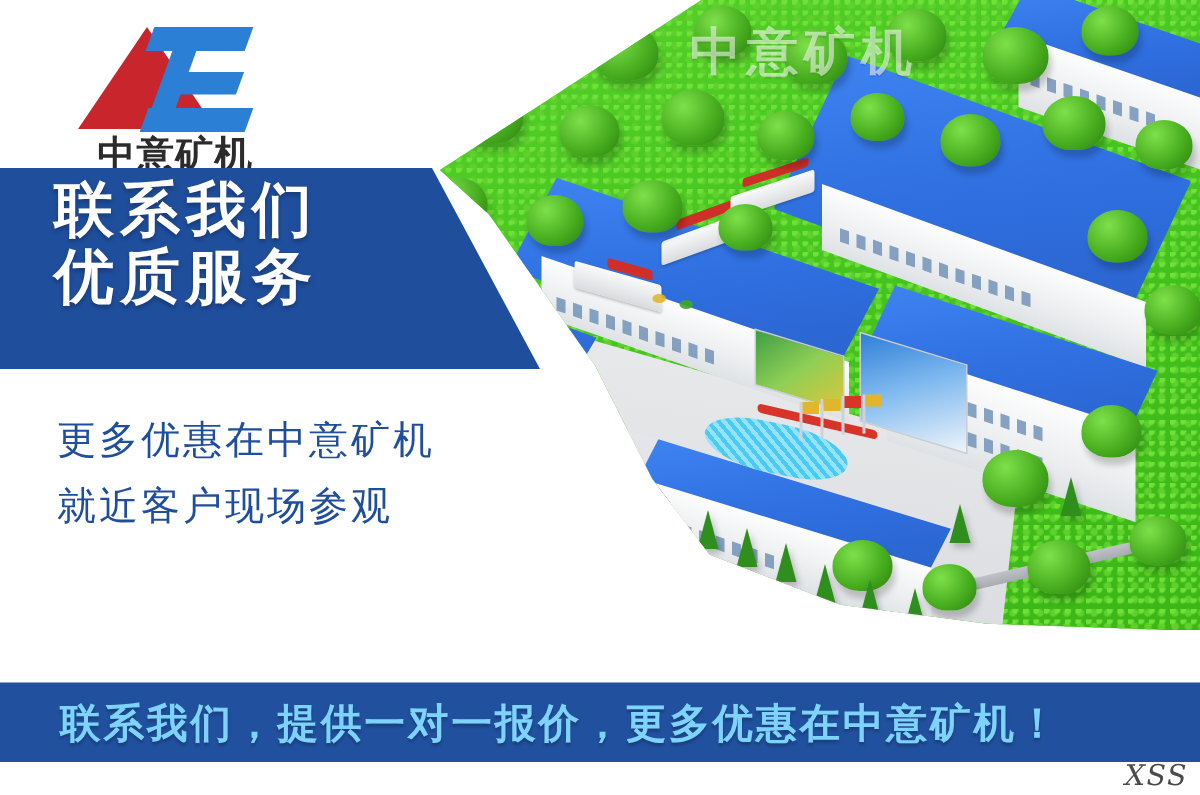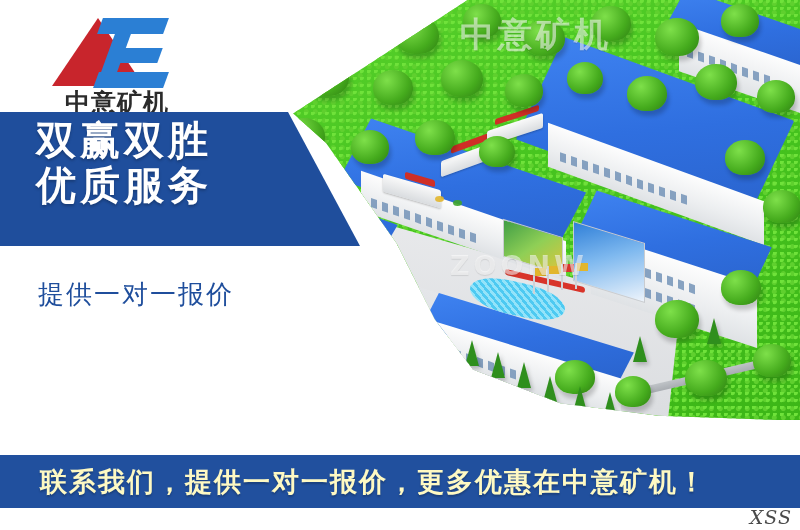--- a/index.html
+++ b/index.html
@@ -135,21 +135,21 @@
     color:#ffffff;font-weight:700;font-size:40px;line-height:1.13;
     letter-spacing:4px;text-shadow:0 2px 3px rgba(0,0,0,.25);}
 
   
   .bullets{position:absolute;left:38px;top:272px;width:360px;
     color:#1f4e9c;font-size:26px;line-height:1.70;letter-spacing:2px;}
 
   
   .banner{position:absolute;left:0;top:455px;width:800px;height:53px;
     background:#21509e;display:flex;align-items:center;}
-  .banner span{color:#fef9c3;font-weight:700;font-size:27px;letter-spacing:2px;
+  .banner span{color:#7dd3fc;font-weight:700;font-size:27px;letter-spacing:2px;
     margin-left:40px;text-shadow:0 2px 2px rgba(0,0,0,.22);}
 
   .xss{position:absolute;right:8px;bottom:2px;color:#4a4a4a;
     font-family:"DejaVu Serif","Liberation Serif",serif;
     font-style:italic;font-size:19px;letter-spacing:1px;}
 </style>
 </head>
 <body>
 
 <div id="poster">
@@ -325,40 +325,40 @@
     <div class="conif" style="left:378px;top:336px;"></div>
     <div class="conif" style="left:452px;top:318px;"></div>
 
     <div class="shrub" style="left:34px;top:248px;"></div>
     <div class="shrub" style="left:52px;top:252px;"></div>
     <div class="shrub" style="left:70px;top:256px;"></div>
     <div class="shrub" style="left:180px;top:196px;background:#e2b62c;"></div>
     <div class="shrub" style="left:198px;top:200px;background:#3fa52a;"></div>
 
     <div class="wm wm-top">中意矿机</div>
-    <div class="wm wm-bot">ZOONW</div>
   </div>
 
   <div class="logo">
     <div class="tri"></div>
     <div class="estem"></div>
     <div class="ebar eb1"></div>
     <div class="ebar eb2"></div>
     <div class="ebar eb3"></div>
     <div class="logotext">中意矿机</div>
   </div>
 
   <div class="bluepanel"></div>
   <div class="headline">
-    <div>双赢双胜</div>
+    <div>联系我们</div>
     <div>优质服务</div>
   </div>
 
   <div class="bullets">
-    <div>提供一对一报价</div>
+    <div>更多优惠在中意矿机</div>
+    <div>就近客户现场参观</div>
   </div>
 
   <div class="banner">
     <span>联系我们，提供一对一报价，更多优惠在中意矿机！</span>
   </div>
 
   <div class="xss">XSS</div>
 </div>
 
 </body></html>

